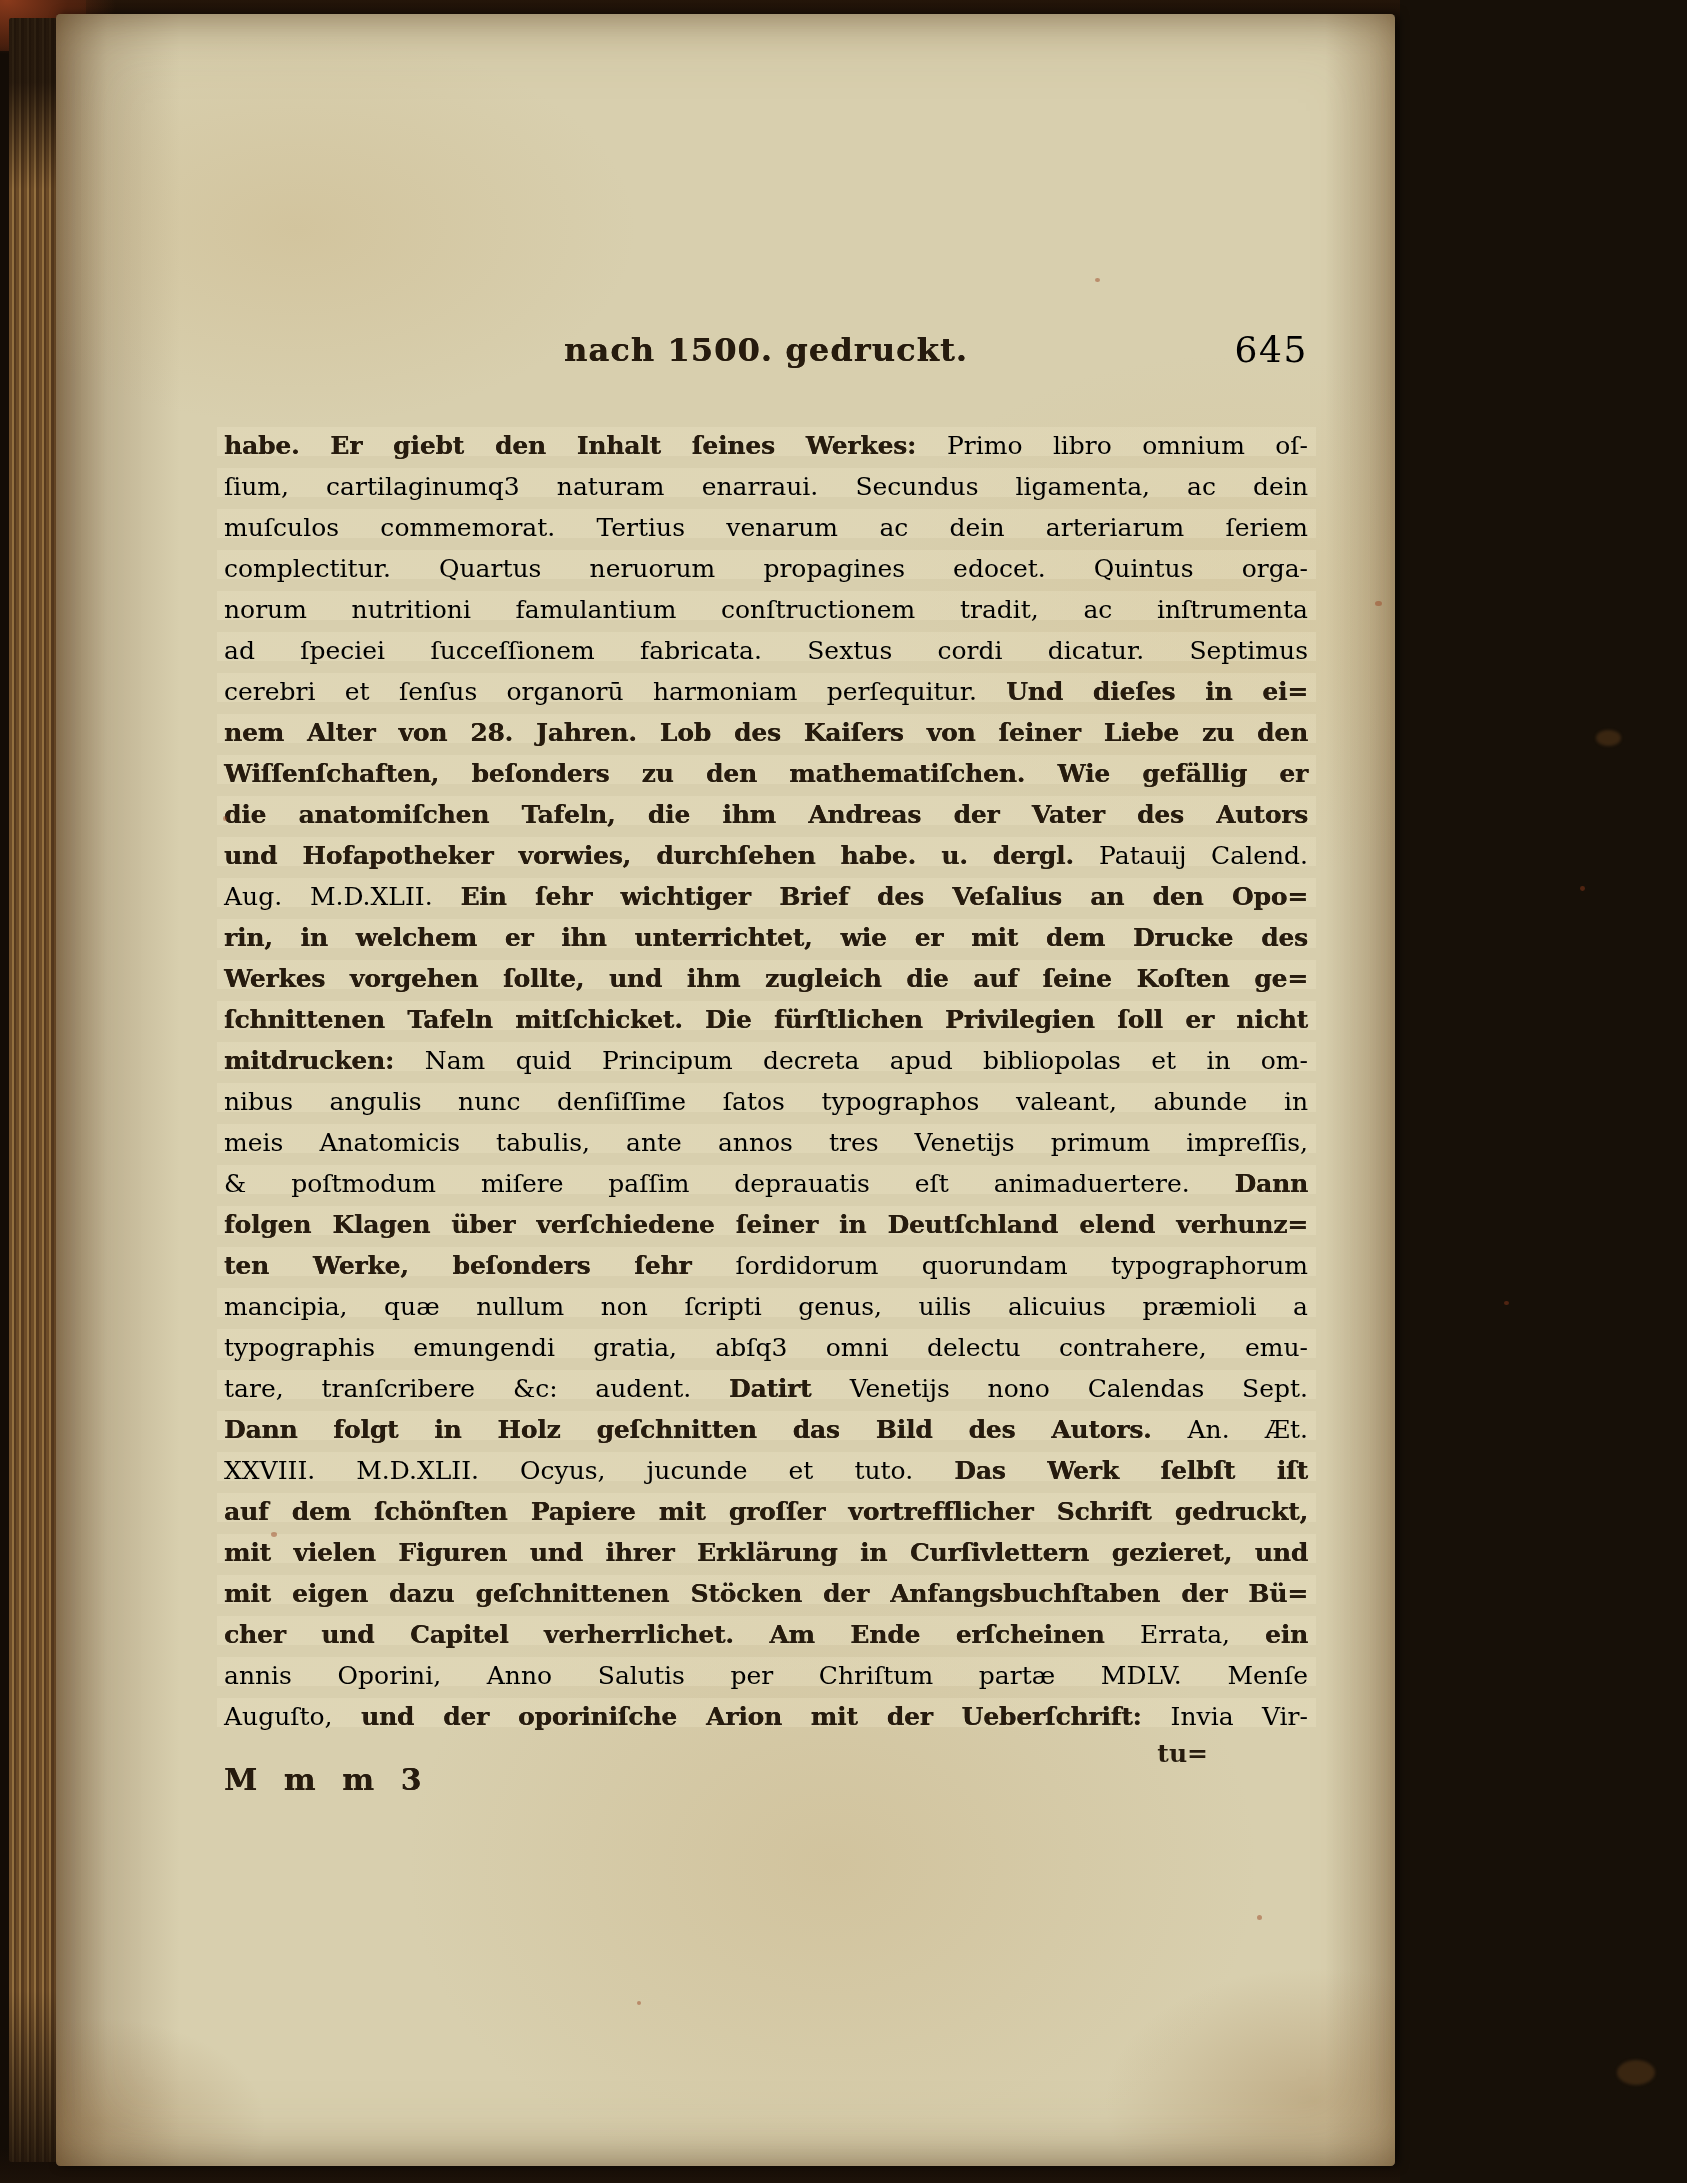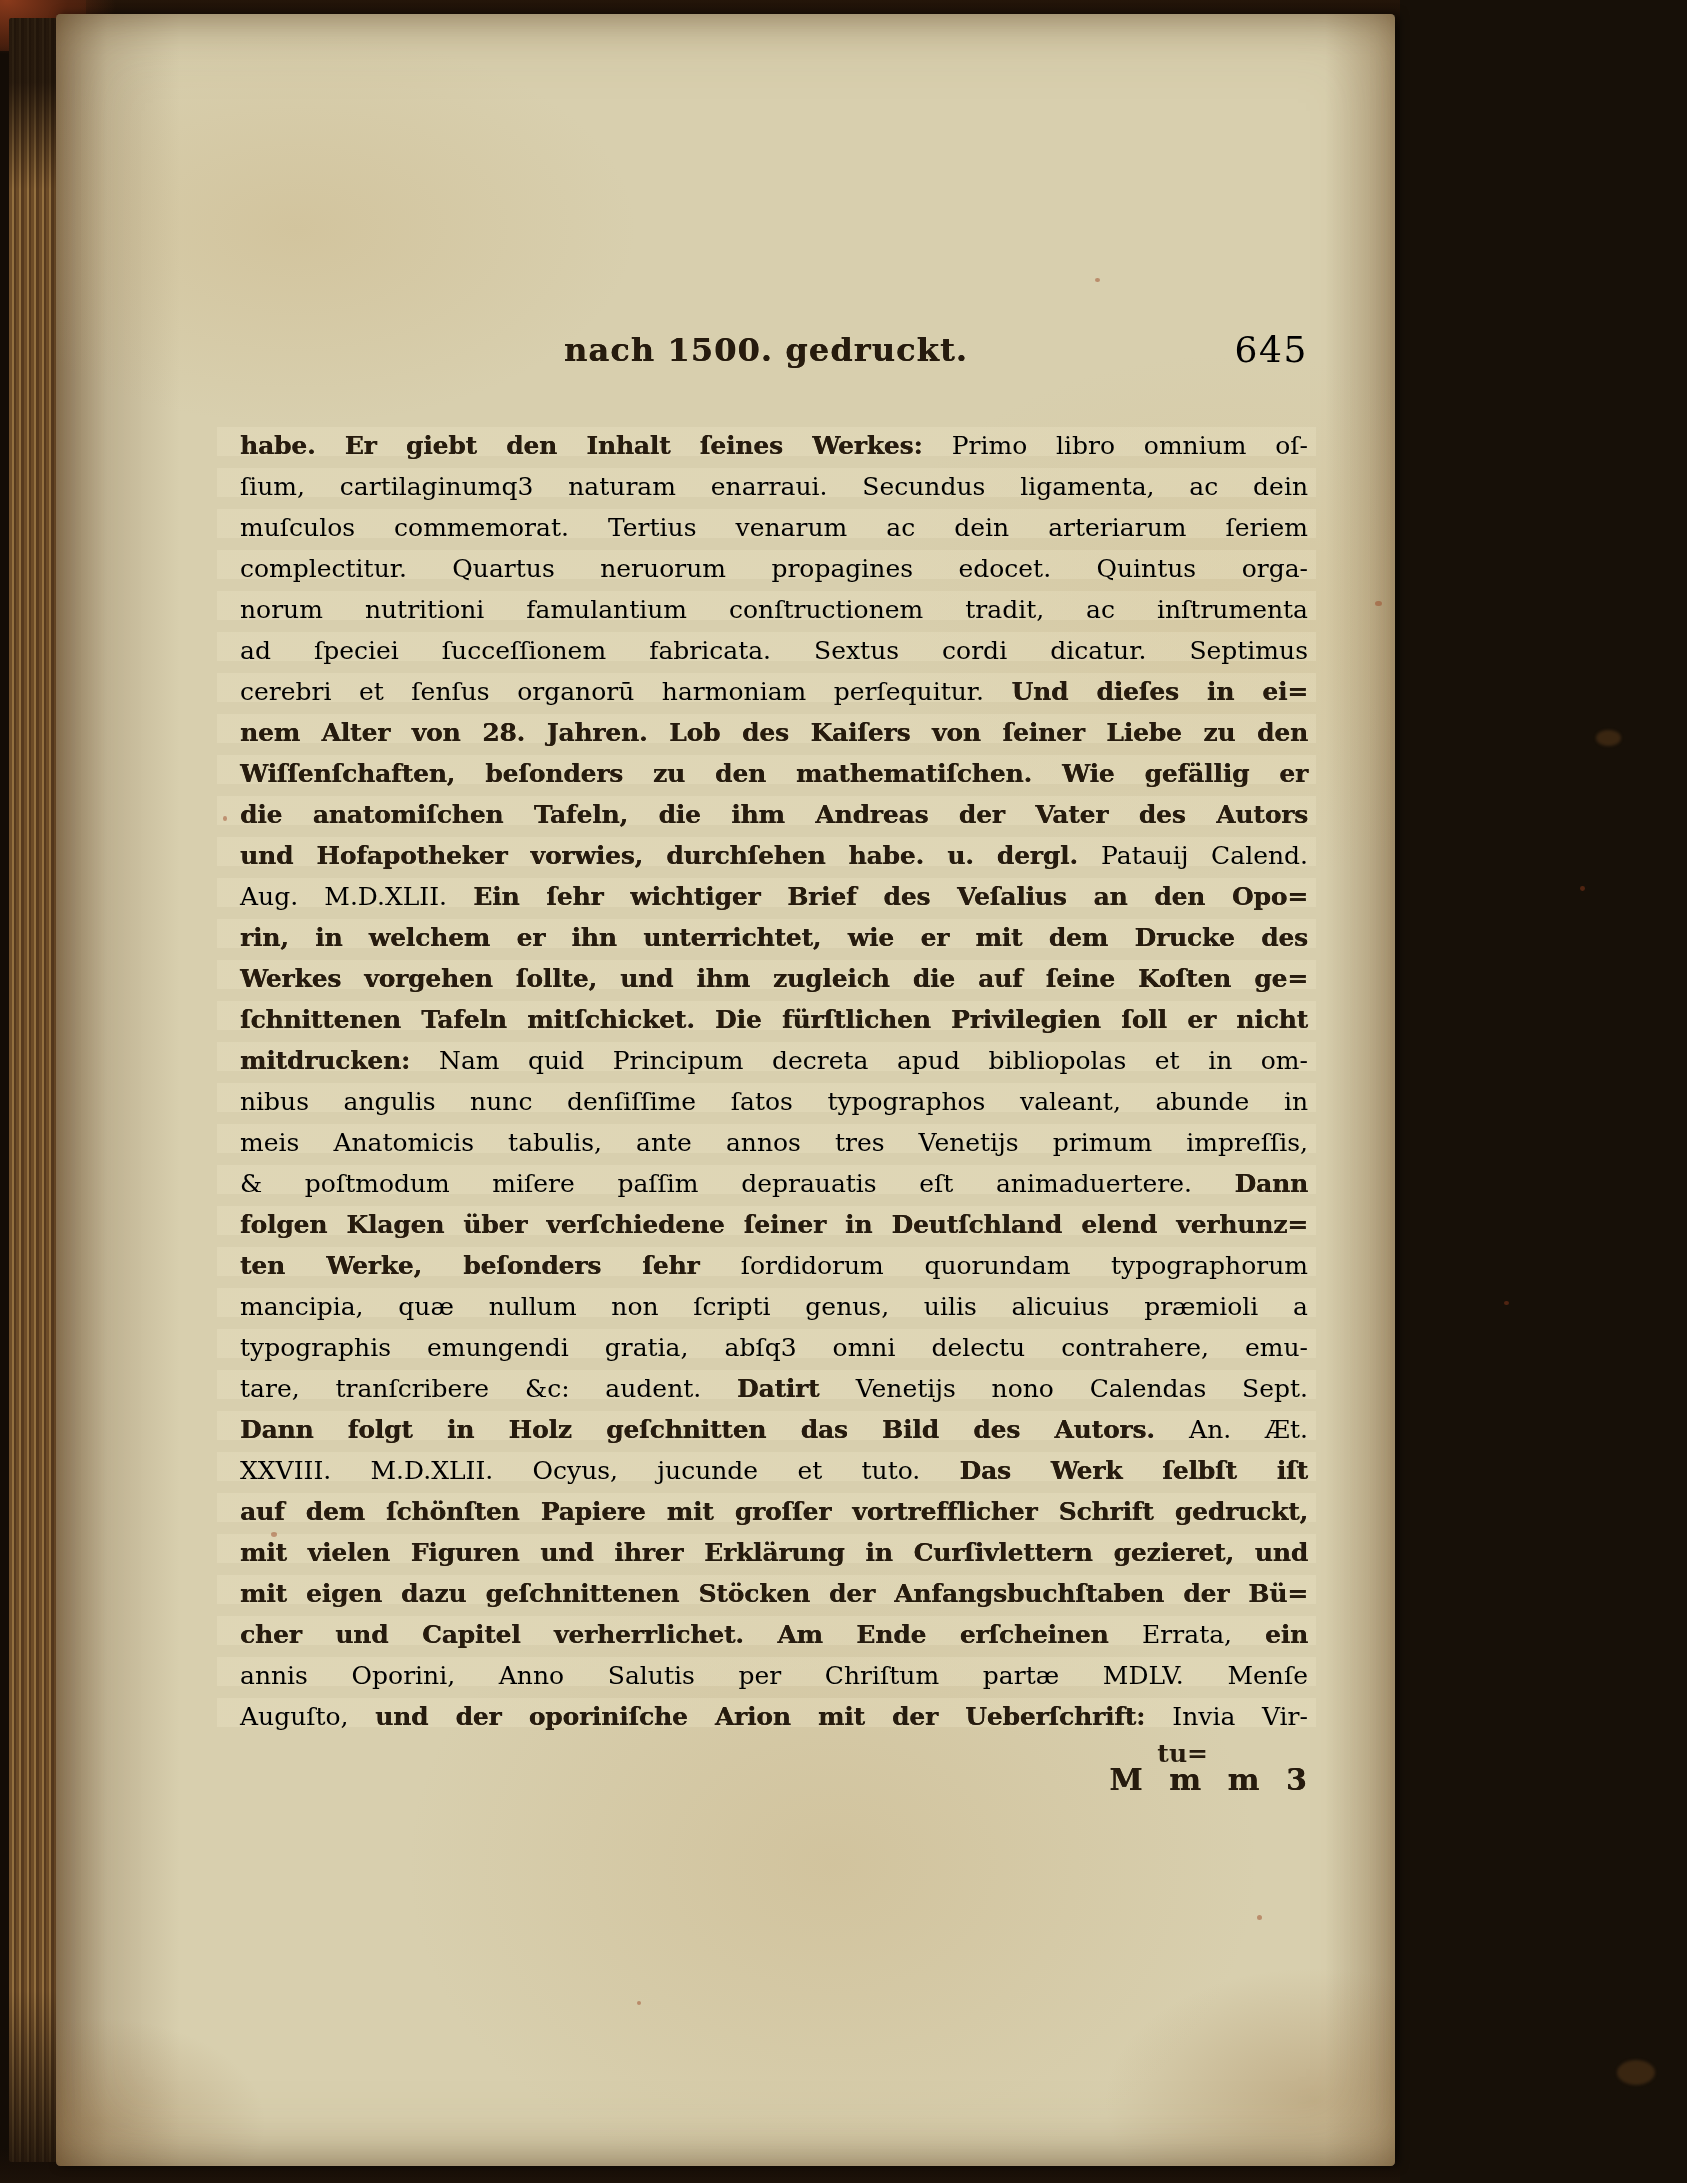--- a/index.html
+++ b/index.html
@@ -63,35 +63,35 @@
     margin-top: 42px;
     font-size: 25px; line-height: 41px;
   }
   
   .text-body::before {
     content: ""; position: absolute; z-index: -1;
     left: -7.5px; right: -7.5px; top: 2.2px; bottom: 0;
     background: repeating-linear-gradient(180deg,
       rgba(237,229,198,0.32) 0 29px, rgba(237,229,198,0) 29px 41px);
   }
-  .line { text-align: justify; text-align-last: justify; white-space: normal; margin-left: 16px; }
+  .line { text-align: justify; text-align-last: justify; white-space: normal; }
   .fraktur {
     font-weight: 700; letter-spacing: -0.2px;
     color: var(--ink-heavy, #261b0e);
     text-shadow: 0.2px 0 0 currentColor;
   }
   .antiqua { font-weight: 400; color: var(--ink, #2f2416); }
   .footer { position: relative; height: 97px; }
   .catchword {
     position: absolute; top: 2.2px; right: 100px;
     font-size: 25px; font-weight: 700;
     color: var(--ink-heavy, #261b0e);
   }
   .signature {
-    position: absolute; top: 25px; left: 0; right: 0; text-align: right;
+    position: absolute; top: 25px; left: 0; right: 0; text-align: left;
     font-size: 30px; font-weight: 700; word-spacing: 14px; letter-spacing: 1.1px;
     color: var(--ink-heavy, #261b0e);
     text-shadow: 0.2px 0 0 currentColor;
   }
   .speck { position: absolute; border-radius: 50%; background: rgba(151,62,28,0.45); }
   .speck.big { background: rgba(140,90,40,0.3); filter: blur(1.6px); }
   .leather {
     position: absolute; left: 0; top: 0; width: 86px; height: 51px;
     background: radial-gradient(ellipse at 8% 0%, #8a3a1c, #50220f 55%, rgba(40,18,8,0) 95%);
   }

